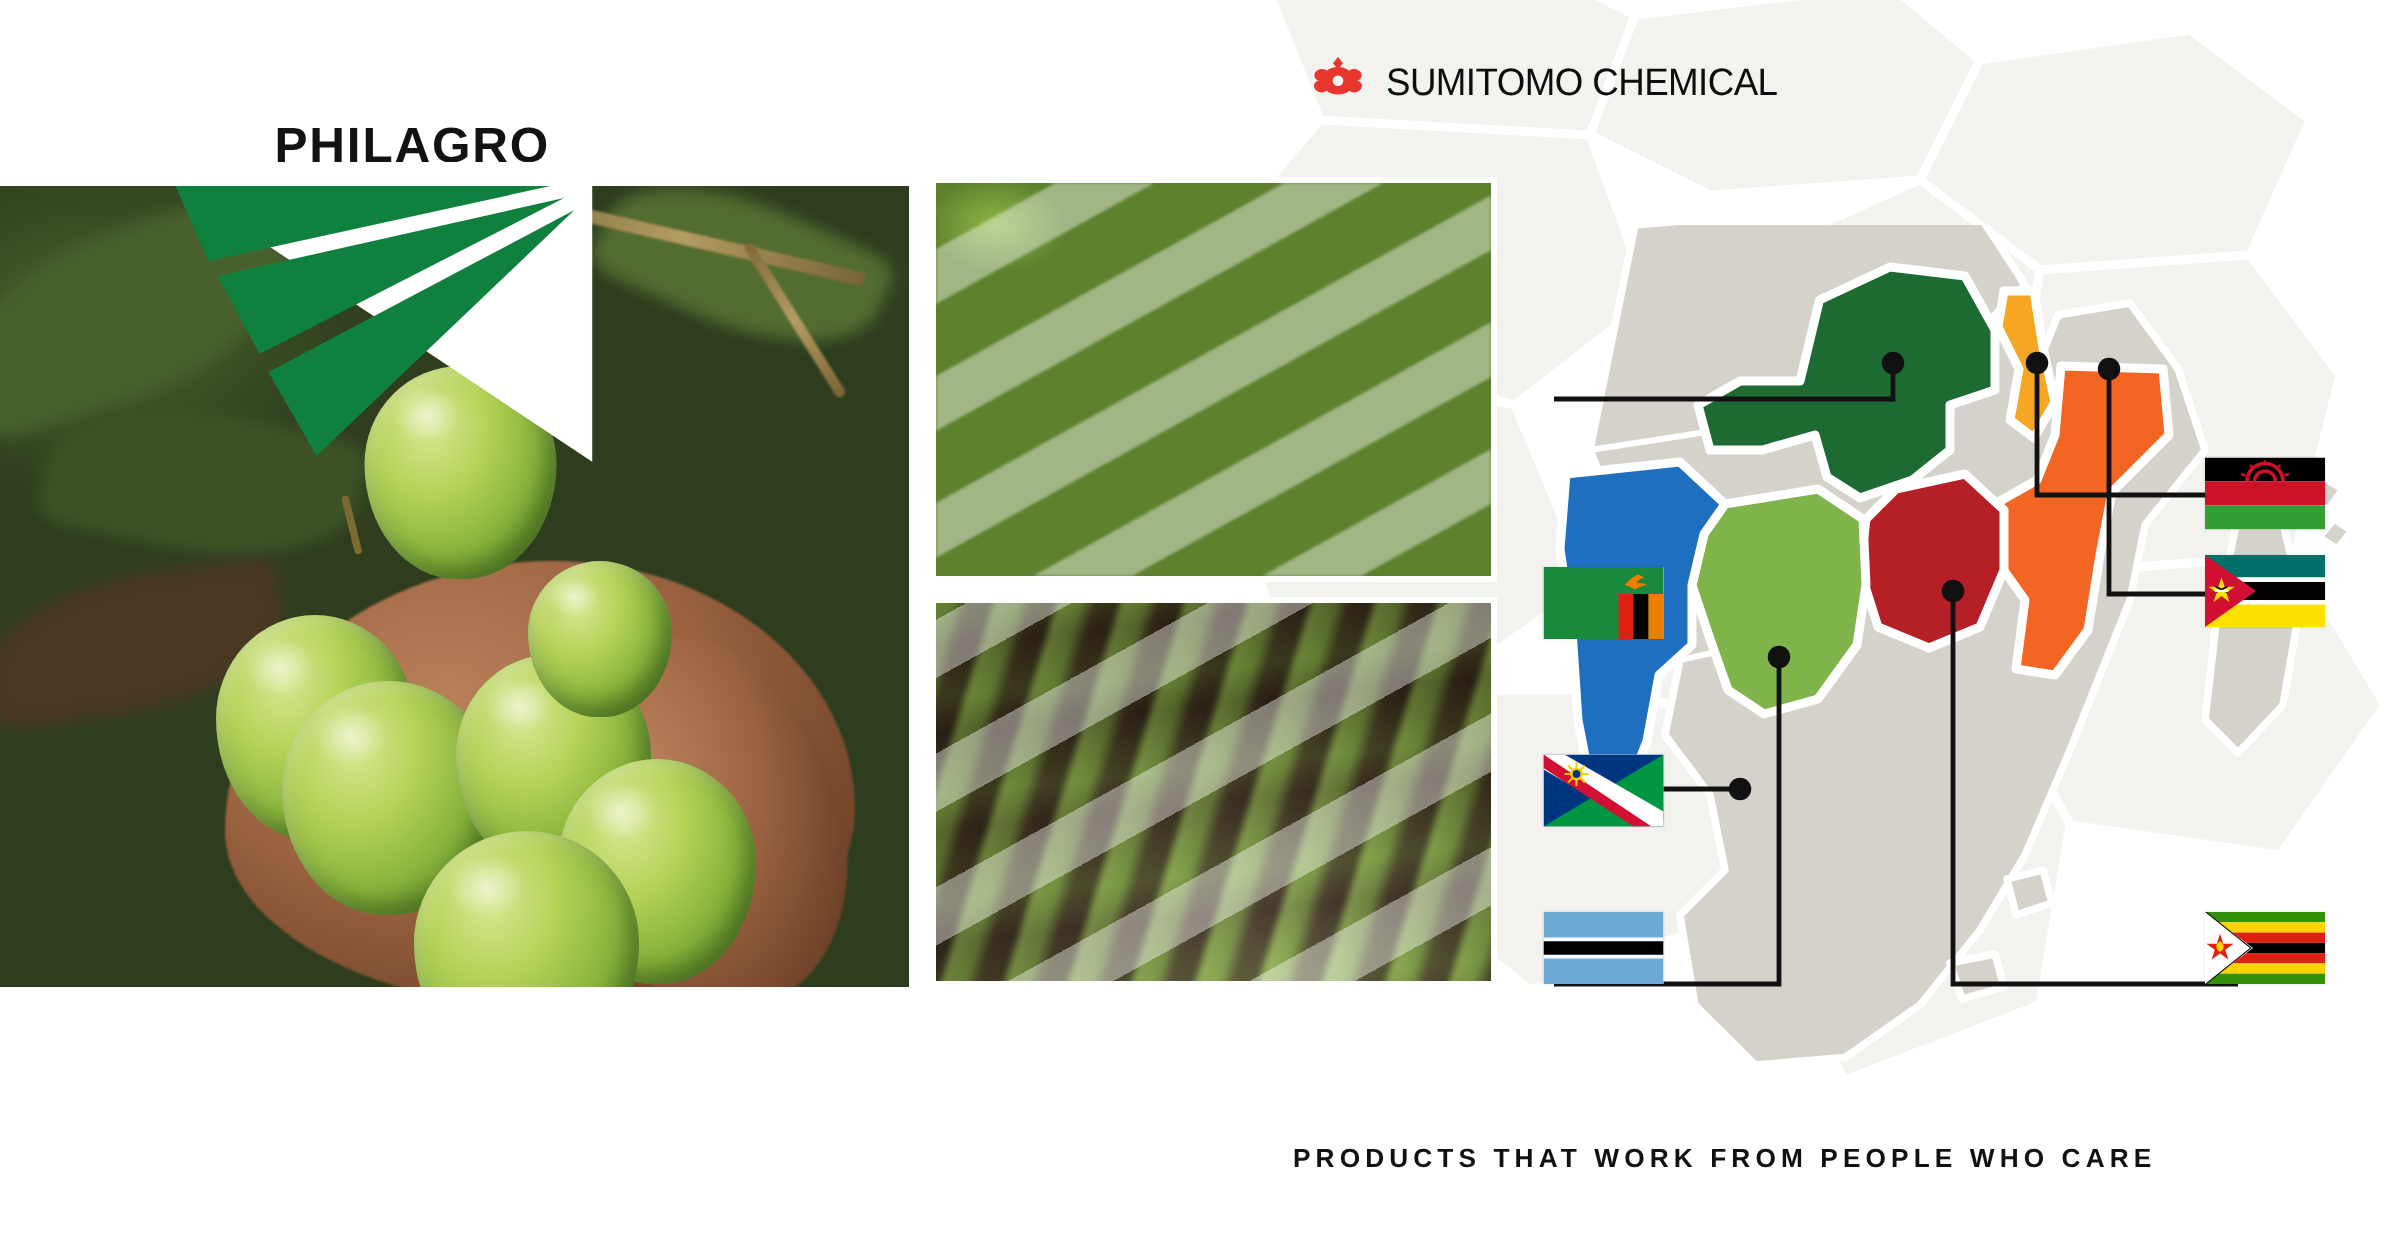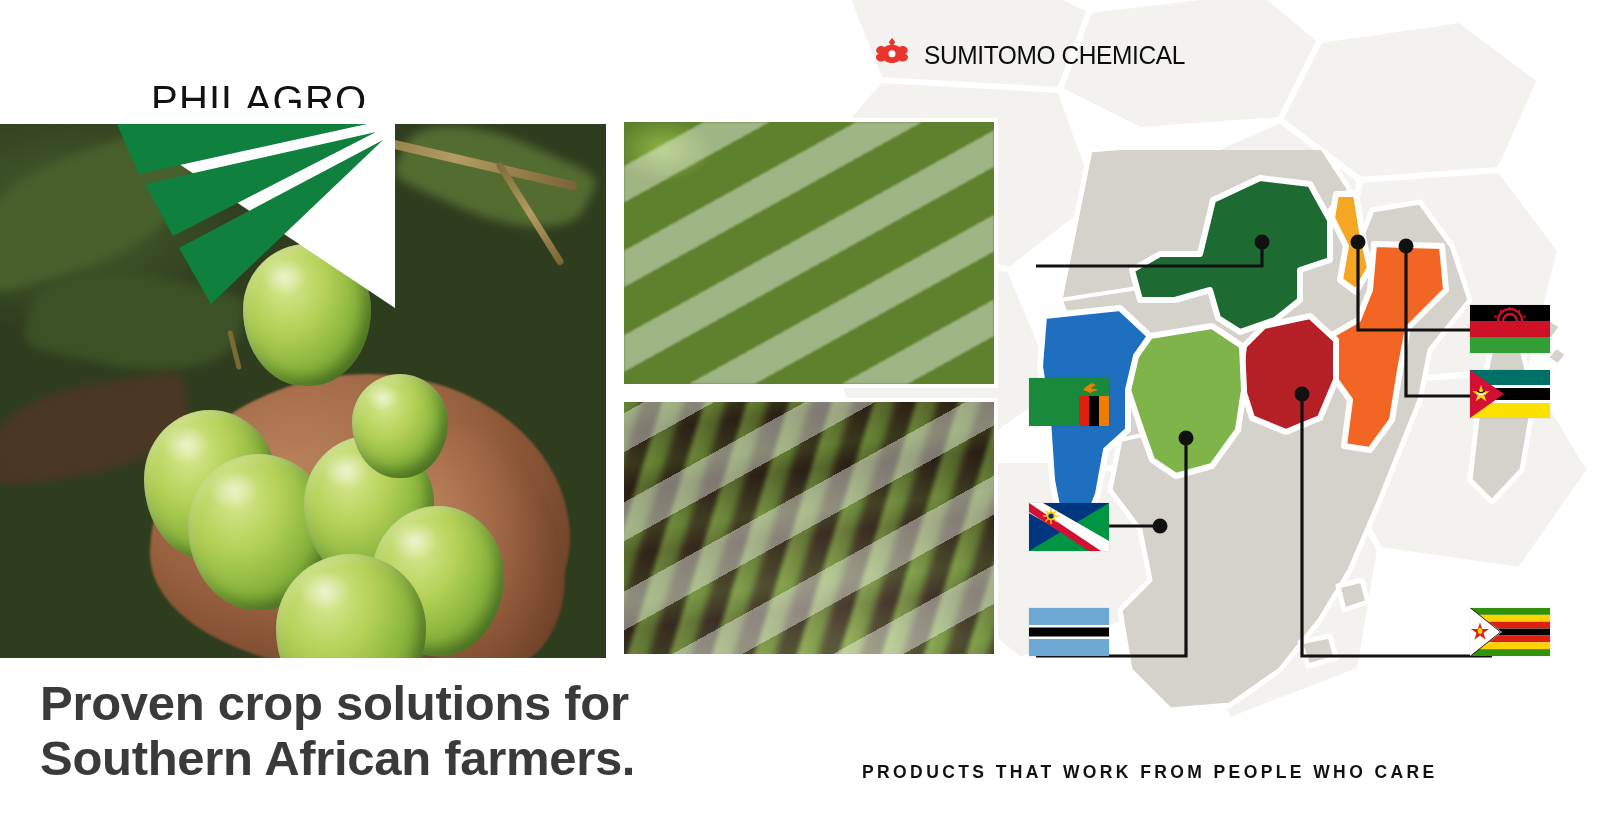--- a/index.html
+++ b/index.html
@@ -27,21 +27,21 @@
   .vbs-word { position:absolute; left:98px; top:2px; font-size:31px; color:#0c7a4d; letter-spacing:-0.3px;
               white-space:nowrap; }
   .vbs-word .cap { font-size:31px; }
   .vbs-word .sml { font-size:23px; }
   .vbs-reg { font-size:10px; vertical-align:super; }
   .vbs-corp { position:absolute; left:103px; top:40px; font-size:11.5px; letter-spacing:4.2px; color:#1a1a1a; }
   .valent-swoosh { position:absolute; left:0px; top:26px; width:185px; height:70px; }
 
   
   .philagro { position:absolute; left:95px; top:78px; width:300px; height:230px; z-index:6; }
-  .philagro-word { position:absolute; left:56px; top:0px; font-size:40px; font-weight:normal; letter-spacing:1.2px;
+  .philagro-word { position:absolute; left:88px; top:0px; font-size:33px; font-weight:bold; letter-spacing:1.2px;
                    color:#121212; }
   .philagro-fan { position:absolute; left:0px; top:30px; width:300px; height:200px; }
 
   
   .photo-macadamia { position:absolute; left:0px; top:124px; width:606px; height:534px; overflow:hidden;
                      background:#2c3a1c; }
   .mac-leafbg { position:absolute; inset:0;
     background:
       radial-gradient(ellipse 180px 120px at 70px 90px,  #4d6431 0%, #3a4d25 55%, #2e3d1e 100%),
       radial-gradient(ellipse 200px 150px at 250px 60px, #5b7538 0%, #3f5427 60%, #2c3a1c 100%),
@@ -350,18 +350,16 @@
       <path d="M0 0 L32 24 L0 48 Z" fill="#ffffff"></path>
       <path d="M0 0 L30 24 L0 48 Z" fill="#ffffff" stroke="#000000" stroke-width="1.4"></path>
       <path d="M0 0 L30 24 L0 48 Z" fill="#ffffff"></path>
       <g transform="translate(10,24)">
         <path d="M0 -9.5 L2.2 -2.9 L9.1 -2.9 L3.5 1.1 L5.6 7.7 L0 3.6 L-5.6 7.7 L-3.5 1.1 L-9.1 -2.9 L-2.2 -2.9 Z" fill="#de2010"></path>
         <path d="M0 -4.5 q2.6 1.2 2.4 3.6 q-0.2 2.4 -2.4 3.4 q-2.2 -1 -2.4 -3.4 q-0.2 -2.4 2.4 -3.6 z" fill="#ffd200"></path>
       </g>
     </svg>
   </div>
 
-  <div class="headline">Proven crop solutions for
-Southern African farmers.</div>
 
   <div class="tagline">PRODUCTS THAT WORK FROM PEOPLE WHO CARE</div>
 
 </div>
 
 </body></html>

